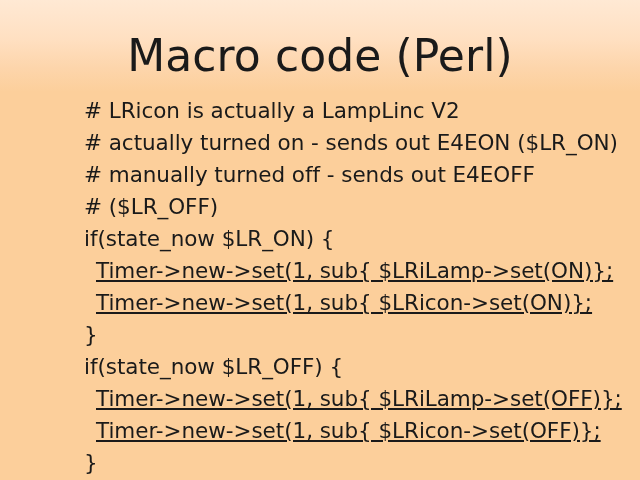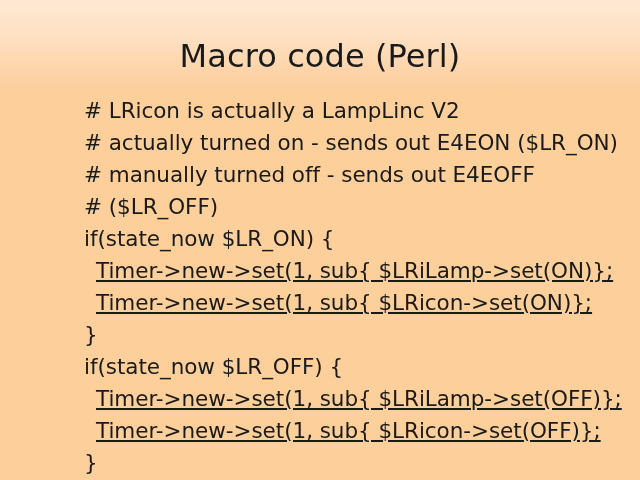--- a/index.html
+++ b/index.html
@@ -20,21 +20,21 @@
     box-sizing: border-box;
     background-image: linear-gradient(to bottom, #ffe9d4 0px, #ffe0c2 38px, #fdd5ab 68px, #fccf9b 92px, #fccf9b 480px);
     overflow: hidden;
   }
   .slide-title {
     position: absolute;
     left: 0;
     top: 34px;
     width: 640px;
     text-align: center;
-    font-size: 32px;
+    font-size: 44px;
     line-height: 44px;
     font-weight: 400;
     color: #1a1a1a;
     letter-spacing: 0.1px;
     white-space: nowrap;
   }
   .code-block {
     position: absolute;
     left: 68px;
     top: 95px;

